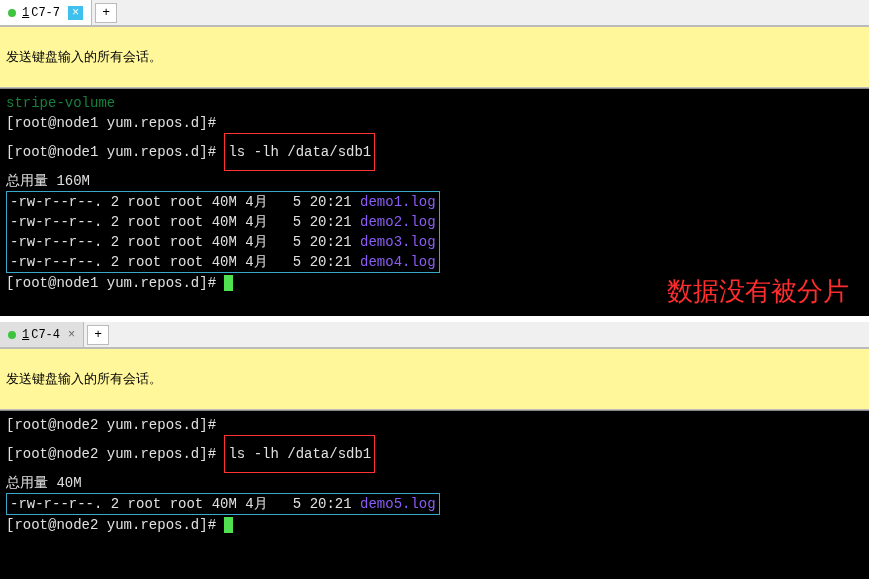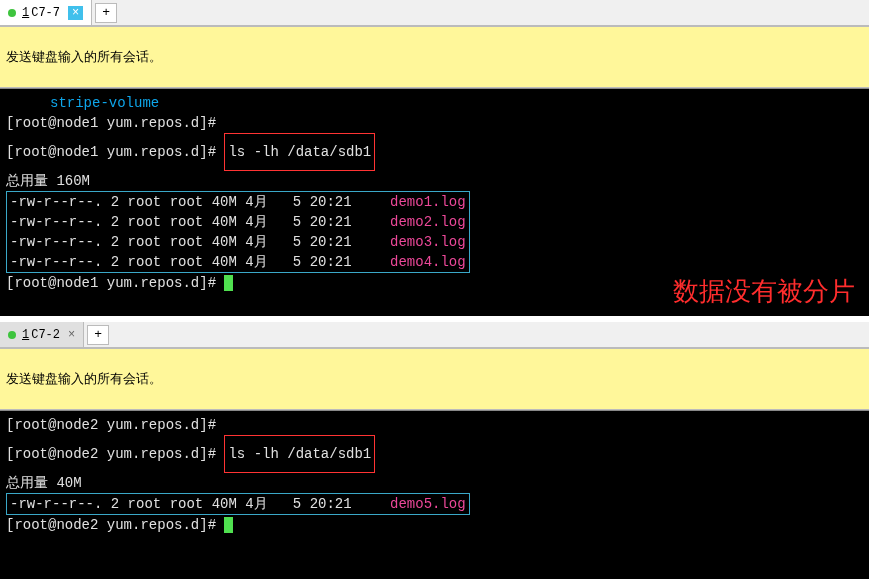--- a/index.html
+++ b/index.html
@@ -64,43 +64,43 @@
     }
     .terminal {
       background: #000;
       color: #e0e0e0;
       padding: 4px 6px 4px 6px;
       line-height: 20px;
       white-space: pre;
       position: relative;
       border-top: 1px solid #888;
     }
-    .terminal .cyan { color: #0ea5e9; margin-left: 44px; }
-    .terminal .green { color: #ec4899; margin-left: 30px; }
+    .terminal .cyan { color: #15803d; }
+    .terminal .green { color: #8b5cf6; }
     .terminal .hl-red {
       border: 1px solid #ff3333;
       padding: 9px 3px;
       display: inline-block;
       line-height: 18px;
     }
     .terminal .hl-blue-box {
       border: 1px solid #3aa8c8;
       display: inline-block;
       line-height: 20px;
       padding: 0 3px;
     }
     .cursor {
       display: inline-block;
       width: 9px; height: 16px;
       background: #50e050;
       vertical-align: text-bottom;
     }
     .annotation {
       position: absolute;
-      right: 14px;
+      right: 20px;
       font-size: 26px;
       color: #ff2d2d;
       font-family: "Microsoft YaHei", "SimHei", sans-serif;
       white-space: nowrap;
     }
     .gap {
       height: 6px;
       background: #fff;
     }
     .line { display: block; }
@@ -118,20 +118,20 @@
       </div>
       <div class="tab-add">+</div>
     </div>
     <div class="infobar">发送键盘输入的所有会话。</div>
     <div class="terminal" style="min-height: 228px;"><span class="line"><span class="cyan">stripe-volume</span></span><span class="line"><span>[root@node1 yum.repos.d]#</span></span><span class="line"><span>[root@node1 yum.repos.d]# </span><span class="hl-red"><span>ls -lh /data/sdb1</span></span></span><span class="line"><span>总用量 160M</span></span><div class="hl-blue-box"><span class="line"><span>-rw-r--r--. 2 root root 40M 4月   5 20:21 </span><span class="green">demo1.log</span></span><span class="line"><span>-rw-r--r--. 2 root root 40M 4月   5 20:21 </span><span class="green">demo2.log</span></span><span class="line"><span>-rw-r--r--. 2 root root 40M 4月   5 20:21 </span><span class="green">demo3.log</span></span><span class="line"><span>-rw-r--r--. 2 root root 40M 4月   5 20:21 </span><span class="green">demo4.log</span></span></div><span class="line"><span>[root@node1 yum.repos.d]# </span><span class="cursor"></span></span><div class="annotation" style="top: 192px;">数据没有被分片</div></div>
     <div class="gap"></div>
     <div class="tabbar">
       <div class="tab inactive">
         <span class="dot" style="background: rgb(62, 196, 62);"></span>
         <span class="num">1</span>
-        <span>C7-2</span>
+        <span>C7-4</span>
         <span class="tab-close">×</span>
       </div>
       <div class="tab-add">+</div>
     </div>
     <div class="infobar">发送键盘输入的所有会话。</div>
     <div class="terminal" style="min-height: 170px;"><span class="line"><span>[root@node2 yum.repos.d]#</span></span><span class="line"><span>[root@node2 yum.repos.d]# </span><span class="hl-red"><span>ls -lh /data/sdb1</span></span></span><span class="line"><span>总用量 40M</span></span><div class="hl-blue-box"><span class="line"><span>-rw-r--r--. 2 root root 40M 4月   5 20:21 </span><span class="green">demo5.log</span></span></div><span class="line"><span>[root@node2 yum.repos.d]# </span><span class="cursor"></span></span></div>
   </div>
 
 </body></html>

